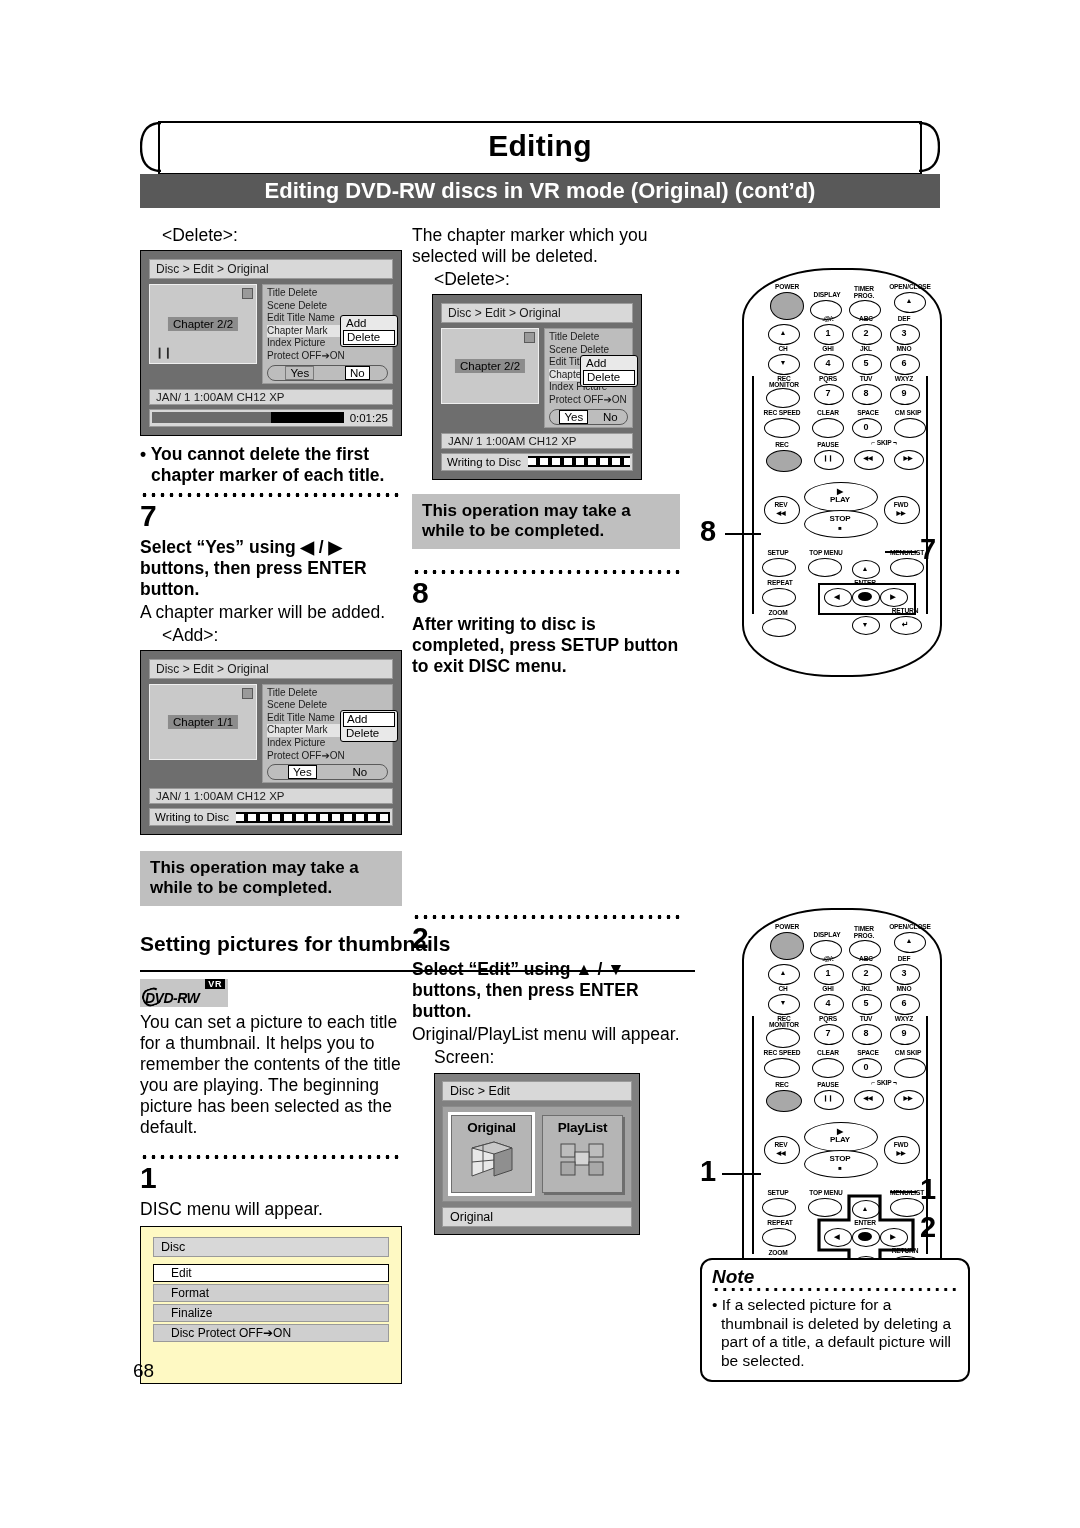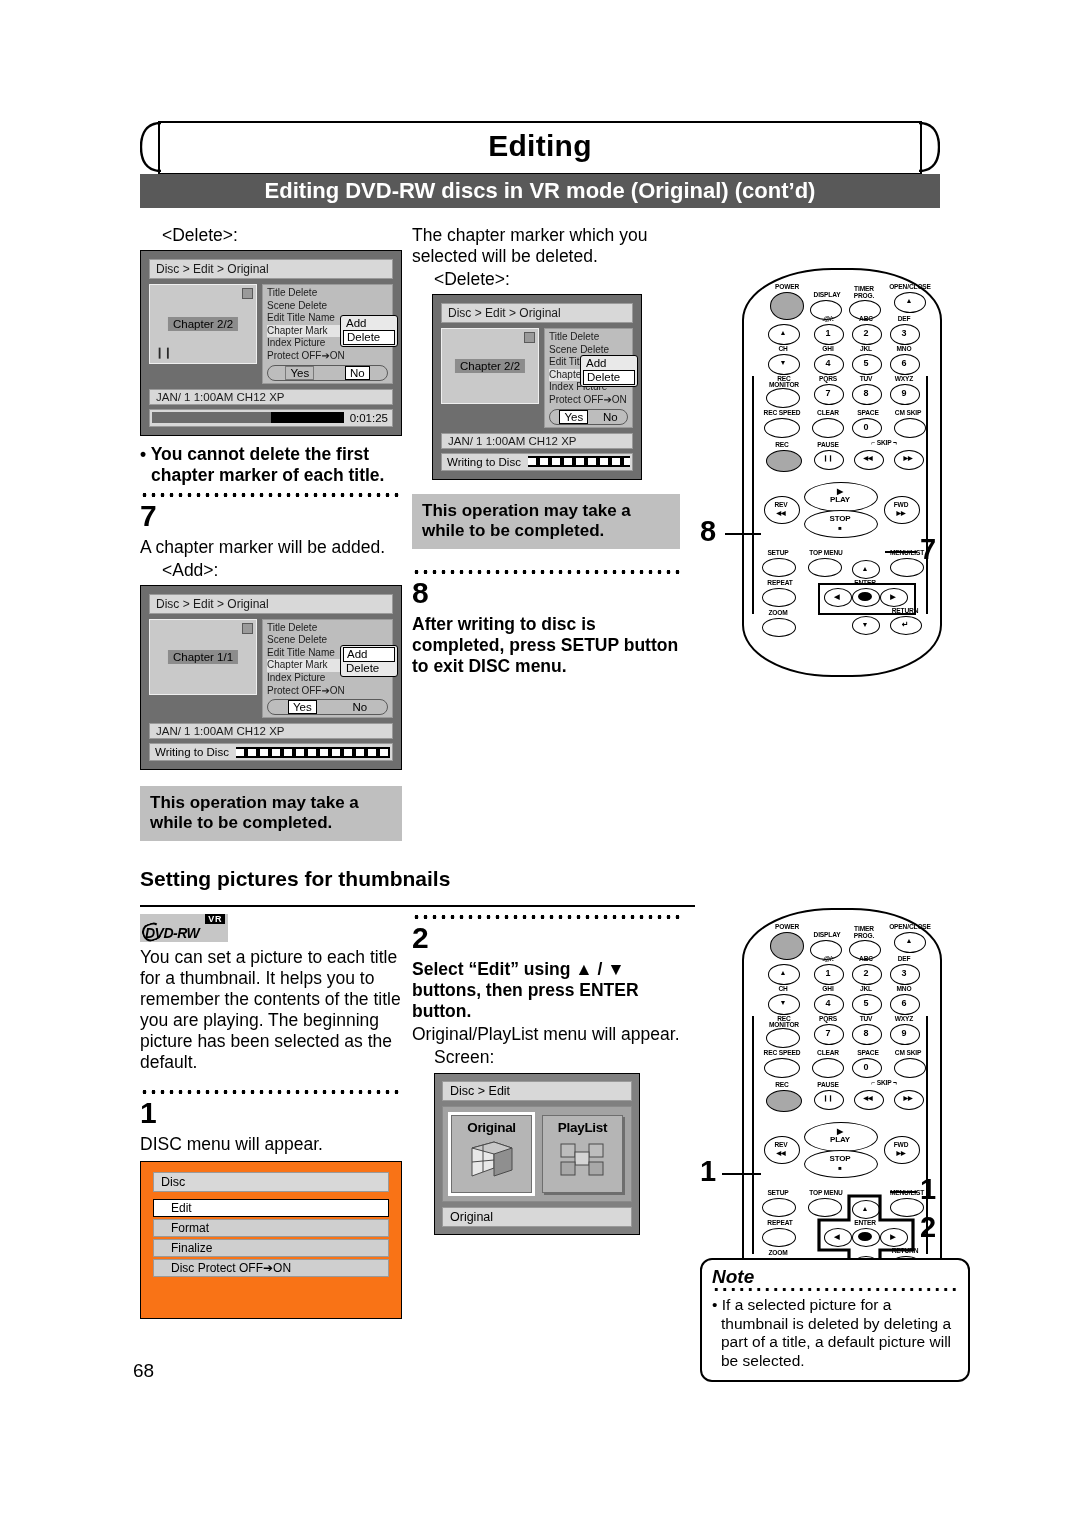--- a/index.html
+++ b/index.html
@@ -67,21 +67,21 @@
   .tv .status{background:#d8d8d8;border:1px solid #9a9a9a;font-size:11.5px;padding:1px 6px;margin-top:5px;color:#1a1a1a;}
   .tv .prog{display:flex;align-items:center;margin-top:4px;background:#d8d8d8;border:1px solid #9a9a9a;height:16px;}
   .tv .prog .lb{font-size:11.5px;padding:0 5px;white-space:nowrap;}
   .tv .prog .trk{flex:1 1 auto;height:11px;background:#000;margin:0 2px;position:relative;}
   .tv .prog .fill{position:absolute;left:0;top:0;height:100%;background:#6b6b6b;}
   .tv .prog .ticks{position:absolute;left:0;top:2px;height:7px;width:100%;
      background-image:linear-gradient(90deg,#fff 0 8px,transparent 8px 12px);background-size:12px 7px;}
   .tv .prog .tm{font-size:11.5px;padding:0 4px;background:#d8d8d8;text-align:center;}
 
   
-  .dm{background:#f97316;border:1.5px solid #000;padding:10px 12px;}
+  .dm{background:#fef9c3;border:1.5px solid #000;padding:10px 12px;}
   .dm .t{background:#d8d8d8;border:1px solid #9a9a9a;font-size:12.5px;padding:2px 7px;margin-bottom:7px;}
   .dm .r{background:#cfcfcf;border:1px solid #9a9a9a;font-size:12px;padding:1px 17px;margin-bottom:2px;}
   .dm .r.sel{background:#fff;border:1.5px solid #000;}
 
   
   .op{background:#808080;border:1.5px solid #000;padding:7px;}
   .op .t{background:#d8d8d8;border:1px solid #9a9a9a;font-size:12.5px;padding:2px 7px;}
   .op .mid{background:#a3a3a3;border:1px solid #8a8a8a;margin:5px 0;padding:8px;display:flex;gap:10px;justify-content:center;}
   .op .card{background:#b5b5b5;border:1px solid #6e6e6e;box-shadow:2px 2px 0 #6e6e6e;padding:4px 7px 6px;
      text-align:center;width:80px;}
@@ -168,20 +168,21 @@
             <div class="fill" style="width:62%"></div>
           </div>
         <div class="tm">0:01:25</div>
       </div>
     </div>
 
     <div class="bullet" style="margin-top:8px;font-weight:bold;">• You cannot delete the first chapter marker of each title.</div>
 
     <div class="dotrule"></div>
     <div class="stepnum">7</div>
+    <div class="p b">Select “Yes” using ◀ / ▶ buttons, then press ENTER button.</div>
     <div class="p">A chapter marker will be added.</div>
     <div class="p ind">&lt;Add&gt;:</div>
 
     <div class="tv" style="margin-top:4px;">
       <div class="bar">Disc &gt; Edit &gt; Original</div>
       <div class="body">
         <div class="prev" style="width:106px;height:74px;">
           <div class="mk"></div>
           <div class="chp">Chapter 1/1</div>
         </div>

